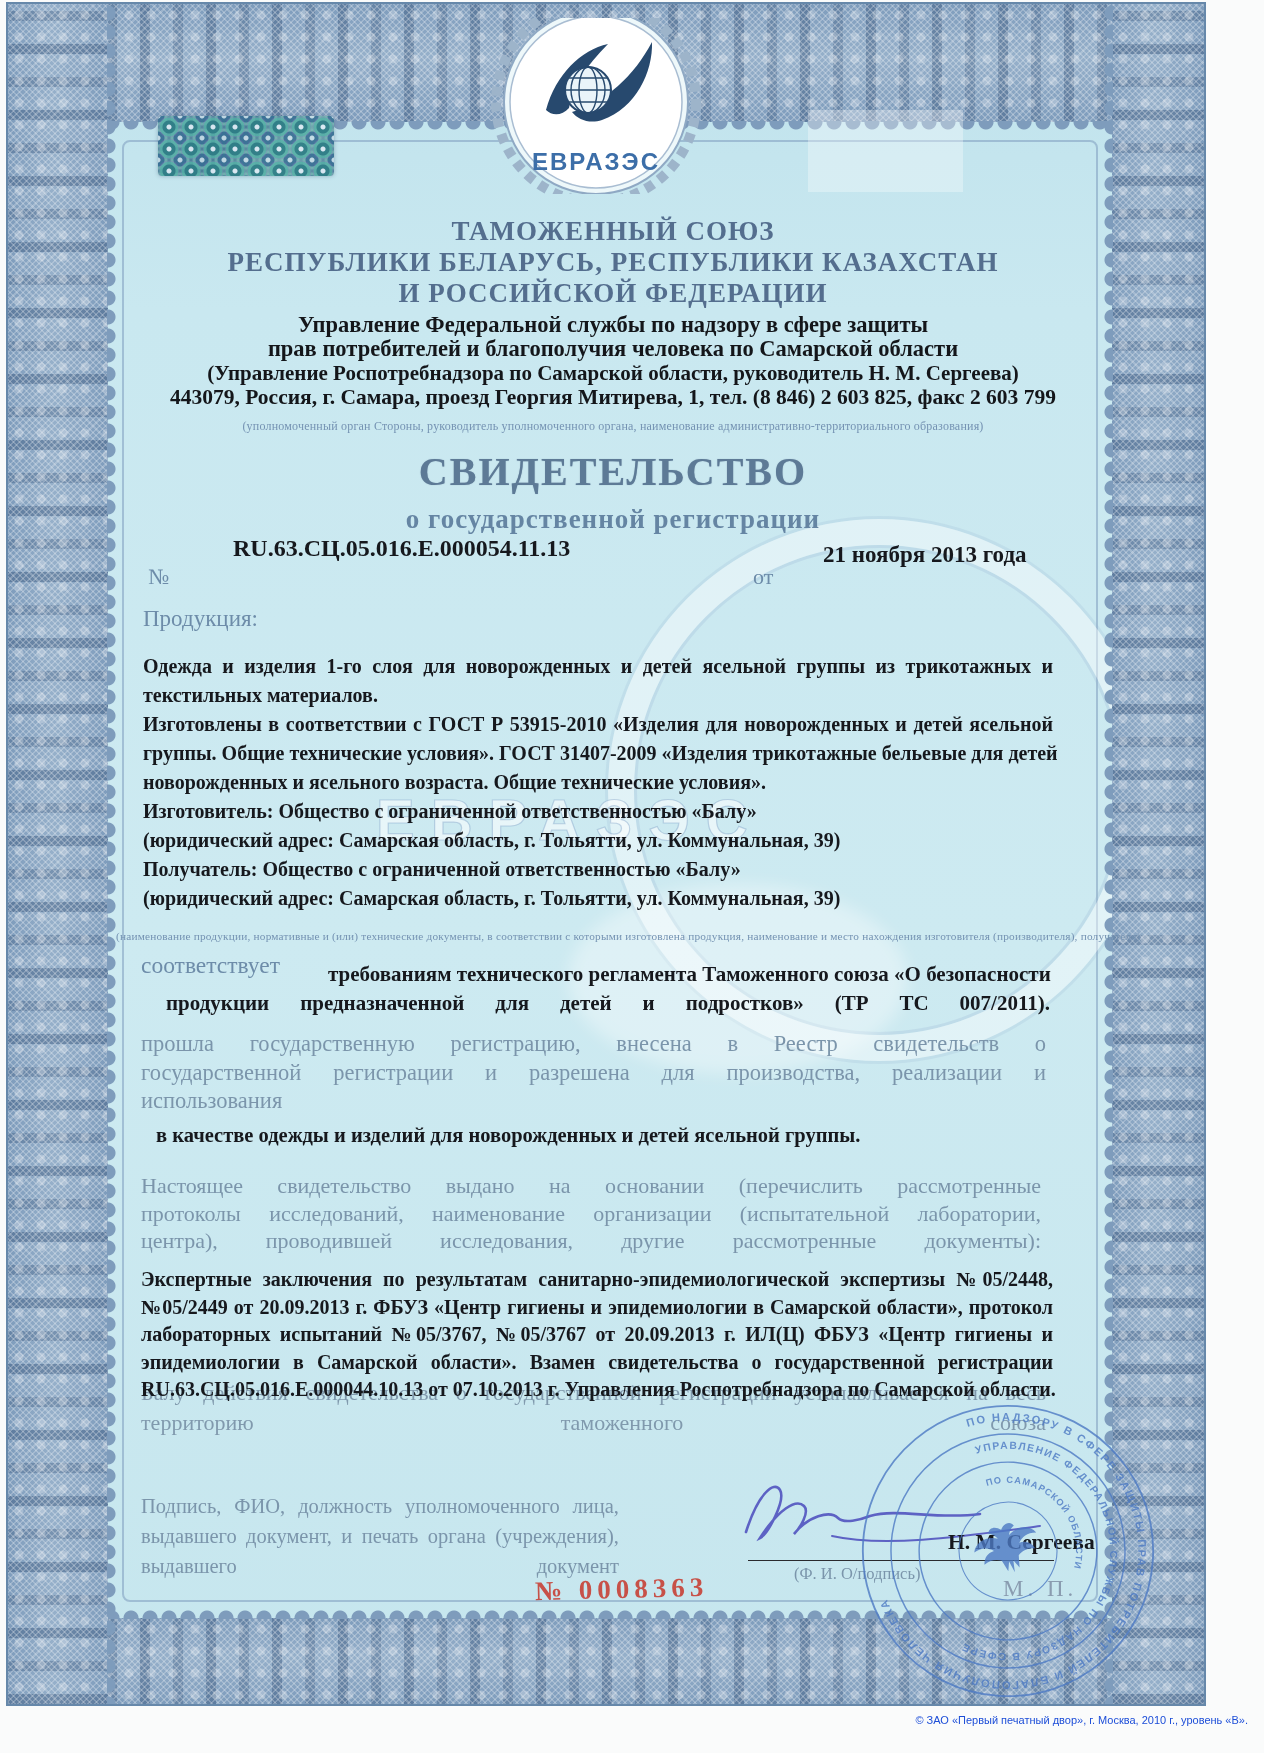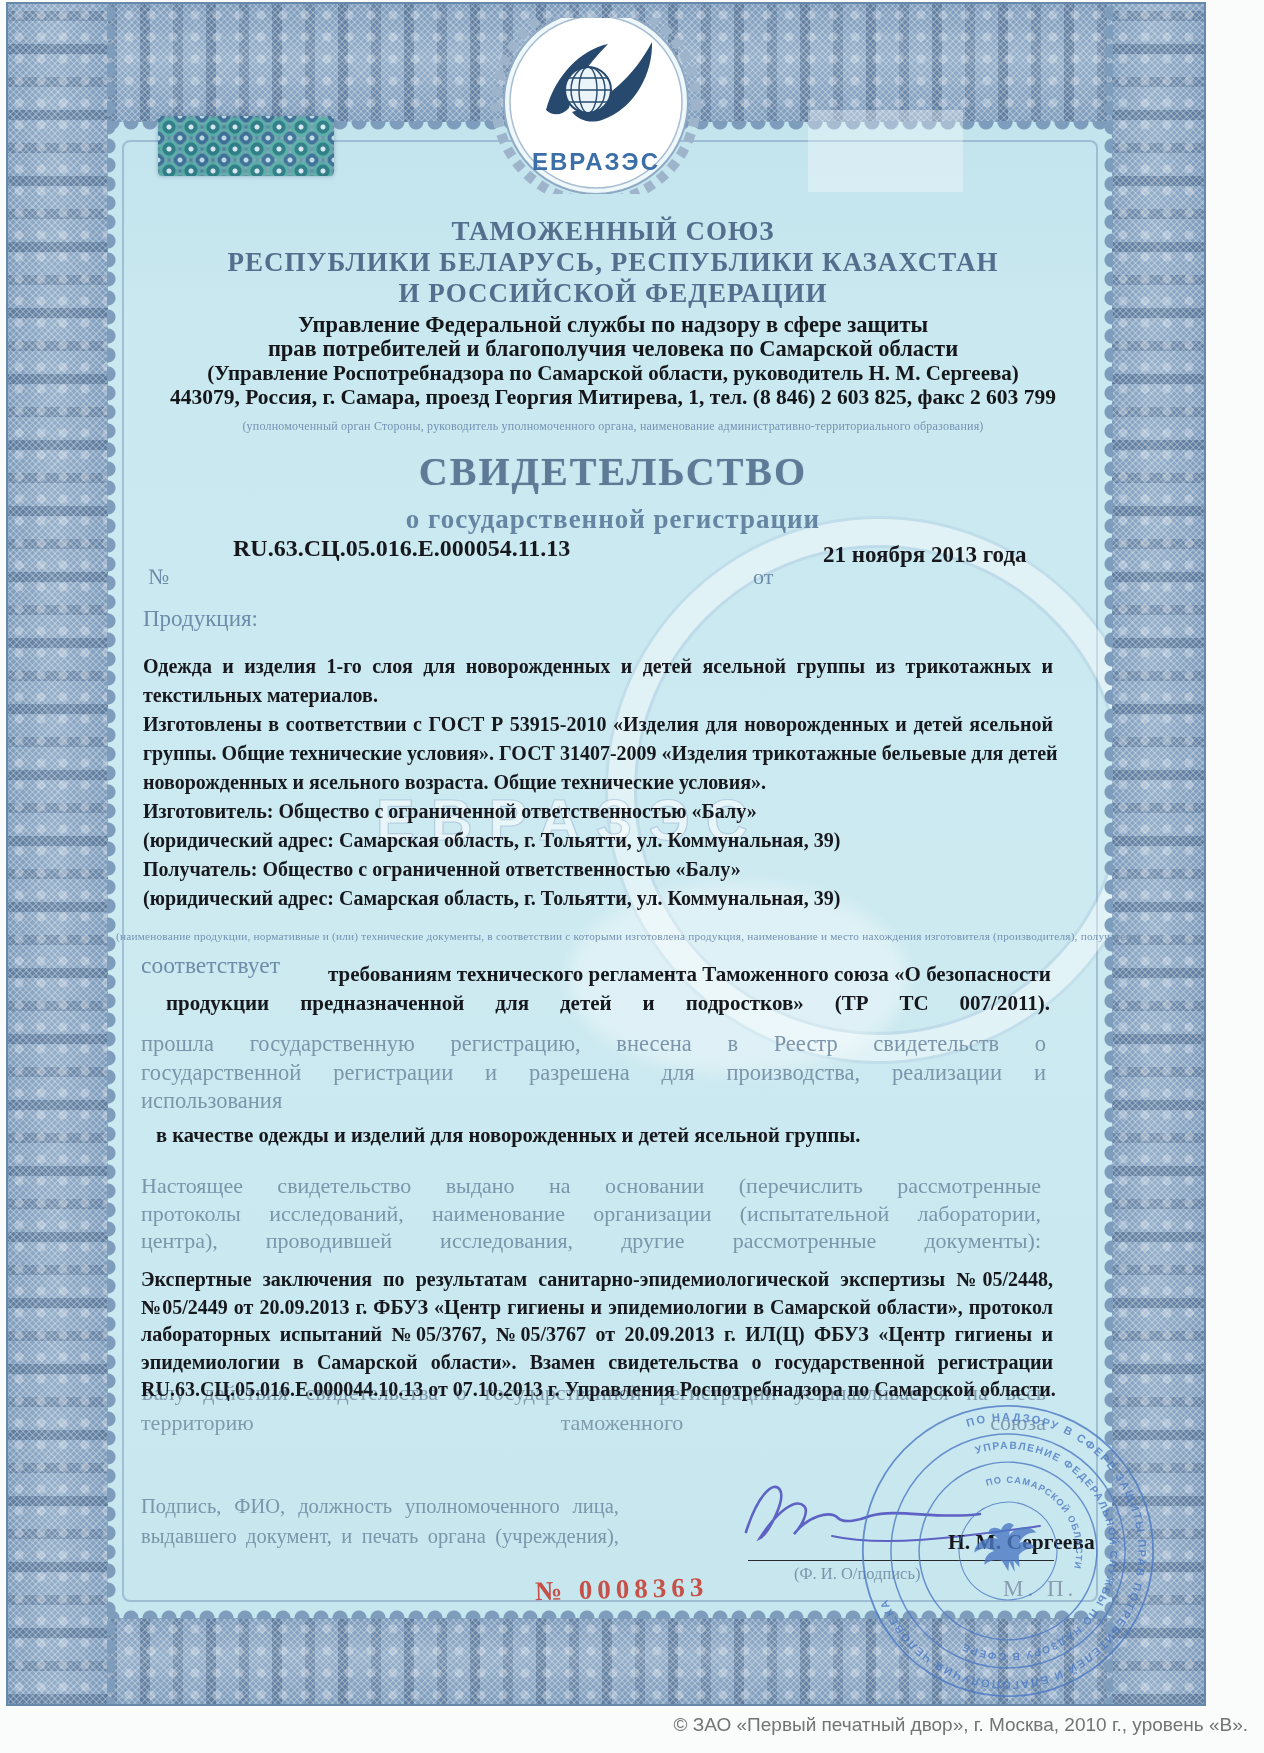--- a/index.html
+++ b/index.html
@@ -93,21 +93,21 @@
   .blue-block{font-size:22.5px;line-height:28.5px;color:#7b95ab;}
   .basis-block{font-size:22px;line-height:27.5px;color:#7b95ab;}
   .expert-block{font-weight:bold;font-size:20px;line-height:27.5px;color:var(--ink);z-index:5;}
   .validity-block{font-size:22px;line-height:29.5px;color:#8099ad;z-index:2;}
   .signnote-block{font-size:20.5px;line-height:30px;color:#7b95ab;}
   .conforms-block{font-weight:bold;font-size:21px;line-height:29px;color:var(--ink);}
   .conforms-block .line:first-child{margin-left:162px;}
   .serial{font-weight:bold;font-size:27px;color:var(--red);letter-spacing:5px;transform:rotate(-1.5deg);opacity:.85;z-index:6;}
   .sigline{position:absolute;left:740px;top:1556px;width:306px;border-top:1.6px solid #2a2a2e;z-index:6;}
   .copyright{position:absolute;right:16px;top:1714px;font-family:"Liberation Sans",sans-serif;
-    font-size:19px;color:#737373;z-index:2;white-space:nowrap;text-align:center;}
+    font-size:11px;color:#1d4ed8;z-index:2;white-space:nowrap;text-align:center;}
   .stampwrap{position:absolute;left:788px;top:1390px;width:424px;height:314px;z-index:6;opacity:.8;}
   .sigwrap{position:absolute;left:728px;top:1468px;width:330px;height:92px;z-index:6;}
 </style>
 </head>
 <body>
 
 <div class="doc">
 
   <div class="band band-h band-top"></div>
   <div class="band band-h band-bottom"></div>
@@ -213,20 +213,21 @@
       <div class="line">Экспертные заключения по результатам санитарно-эпидемиологической экспертизы №05/2448,</div>
       <div class="line">№05/2449 от 20.09.2013 г.  ФБУЗ «Центр гигиены и эпидемиологии в Самарской области»,  протокол</div>
       <div class="line">лабораторных испытаний №05/3767, №05/3767 от 20.09.2013 г. ИЛ(Ц) ФБУЗ «Центр гигиены и</div>
       <div class="line">эпидемиологии в Самарской области». Взамен свидетельства о государственной регистрации</div>
       <div class="line">RU.63.СЦ.05.016.Е.000044.10.13 от 07.10.2013 г. Управления Роспотребнадзора по Самарской области.</div>
     </div>
 
   <div class="block signnote-block para" style="left:133px;top:1487px;width:478px;">
       <div class="line">Подпись, ФИО, должность уполномоченного лица,</div>
       <div class="line">выдавшего документ, и печать органа (учреждения),</div>
+      <div class="line">выдавшего документ</div>
     </div>
 
   <div class="sigwrap">
     <svg width="330" height="92" viewBox="0 0 330 92">
       <path d="M10,60 C22,22 38,8 44,18 C50,28 32,62 24,66 C42,38 60,26 68,34 C74,40 64,56 58,62 C72,44 94,38 102,46 C108,52 124,48 134,44 C162,36 200,48 244,42" fill="none" stroke="#5d62c4" stroke-width="2.6" stroke-linecap="round"></path>
       <path d="M96,64 C150,76 230,64 304,54" fill="none" stroke="#5d62c4" stroke-width="2" stroke-linecap="round"></path>
     </svg>
   </div>
 
   <div class="t" style="left:900px;top:1526px;font-weight:bold;font-size:21.5px;z-index:6;margin-left:40px;">Н. М. Сергеева</div>

